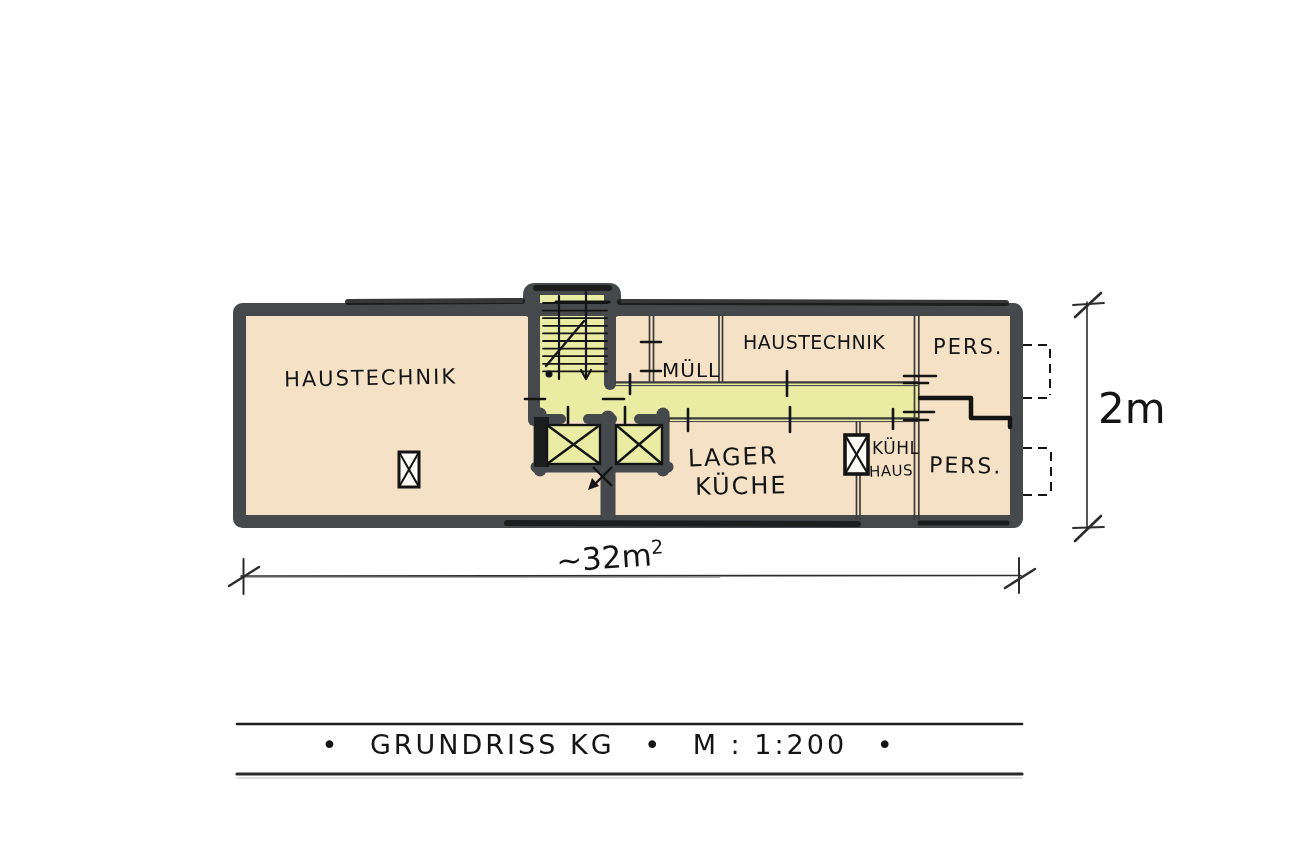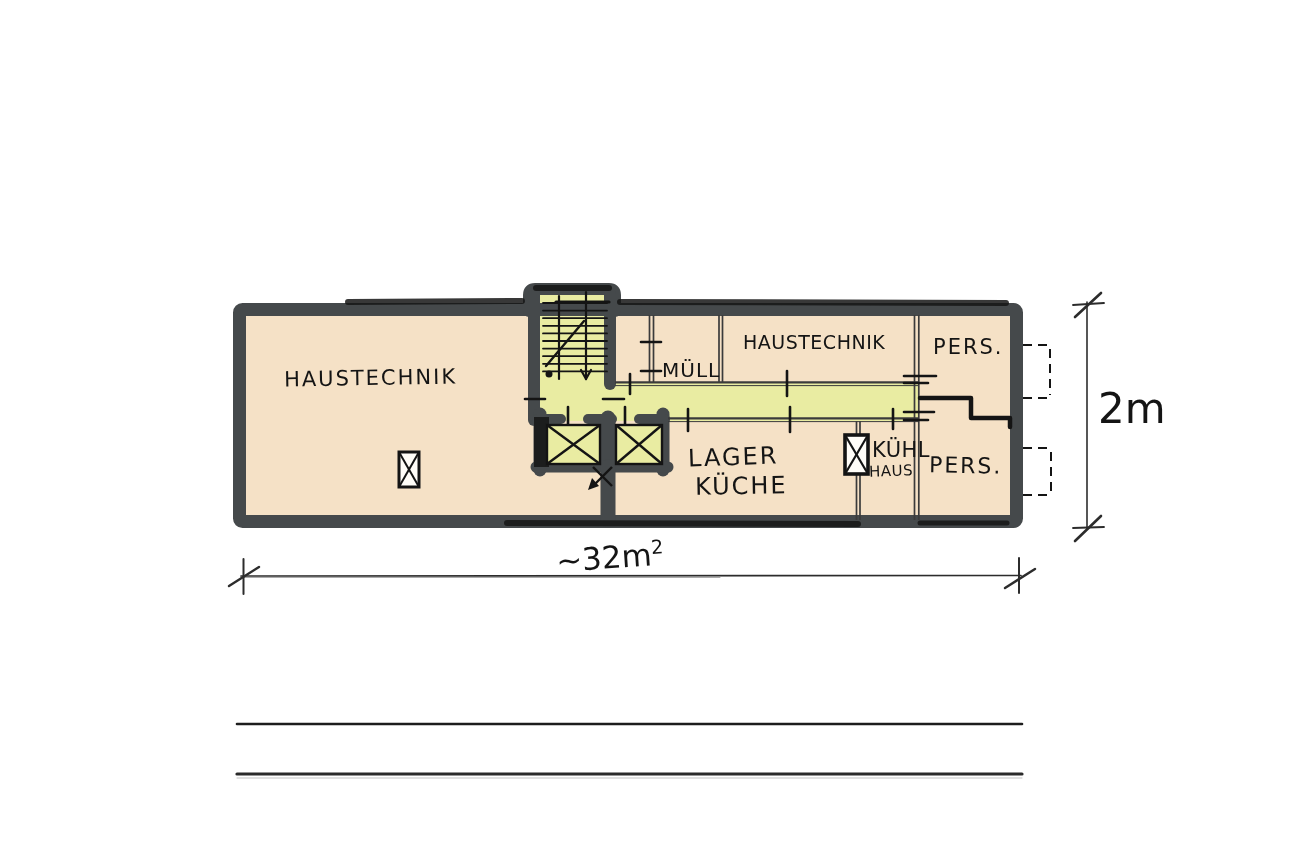--- a/index.html
+++ b/index.html
@@ -13,21 +13,21 @@
          font-family:"DejaVu Sans",sans-serif;color:var(--ink);}
   svg{position:absolute;left:0;top:0;}
   .label{position:absolute;white-space:nowrap;color:var(--ink);
          font-family:"DejaVu Sans",sans-serif;line-height:1;}
   .lbl-haustechnik{left:284px;top:368px;font-size:21px;letter-spacing:2px;transform:rotate(-1deg);}
   .lbl-muell{left:662px;top:331px;font-size:20px;letter-spacing:1px;margin-top:29px;}
   .lbl-housekeeping{left:743px;top:333px;font-size:19px;letter-spacing:0.5px;}
   .lbl-pers-upper{left:933px;top:337px;font-size:21px;letter-spacing:2px;}
   .lbl-lager1{left:688px;top:445px;font-size:24px;letter-spacing:2px;transform:rotate(-2deg);}
   .lbl-lager2{left:695px;top:474px;font-size:24px;letter-spacing:2px;transform:rotate(-1deg);}
-  .lbl-kuehl1{left:872px;top:440px;font-size:21px;letter-spacing:0.5px;text-align:right;}
+  .lbl-kuehl1{left:872px;top:440px;font-size:17px;letter-spacing:0.5px;text-align:right;}
   .lbl-kuehl2{left:869px;top:464px;font-size:15px;letter-spacing:0.5px;transform:rotate(-2deg);}
   .lbl-pers-lower{left:929px;top:455px;font-size:22px;letter-spacing:2px;transform:rotate(1deg);}
   .lbl-dim-height{left:1098px;top:388px;font-size:42px;}
   .lbl-dim-width{left:556px;top:541px;font-size:31px;transform:rotate(-4deg);}
   .lbl-dim-width sup{font-size:62%;}
   .title-row{left:240px;top:731px;width:782px;text-align:center;font-size:27px;
              letter-spacing:3px;padding-right:45px;box-sizing:border-box;}
   .title-row span{margin:0 9px;}
 </style>
 </head>
@@ -198,14 +198,21 @@
 <div class="label lbl-lager2">KÜCHE</div>
 <div class="label lbl-kuehl1">KÜHL</div>
 <div class="label lbl-kuehl2">HAUS</div>
 <div class="label lbl-pers-lower">PERS.</div>
 
 <div class="label lbl-dim-height">2m</div>
 <div class="label lbl-dim-width">
   <span>~32m</span><sup>2</sup>
 </div>
 
-
+<div class="label title-row">
+  <span>•</span>
+  <span>GRUNDRISS KG</span>
+  <span>•</span>
+  <span>M : 1:200</span>
+  <span>•</span>
 </div>
 
+</div>
+
 </body></html>

